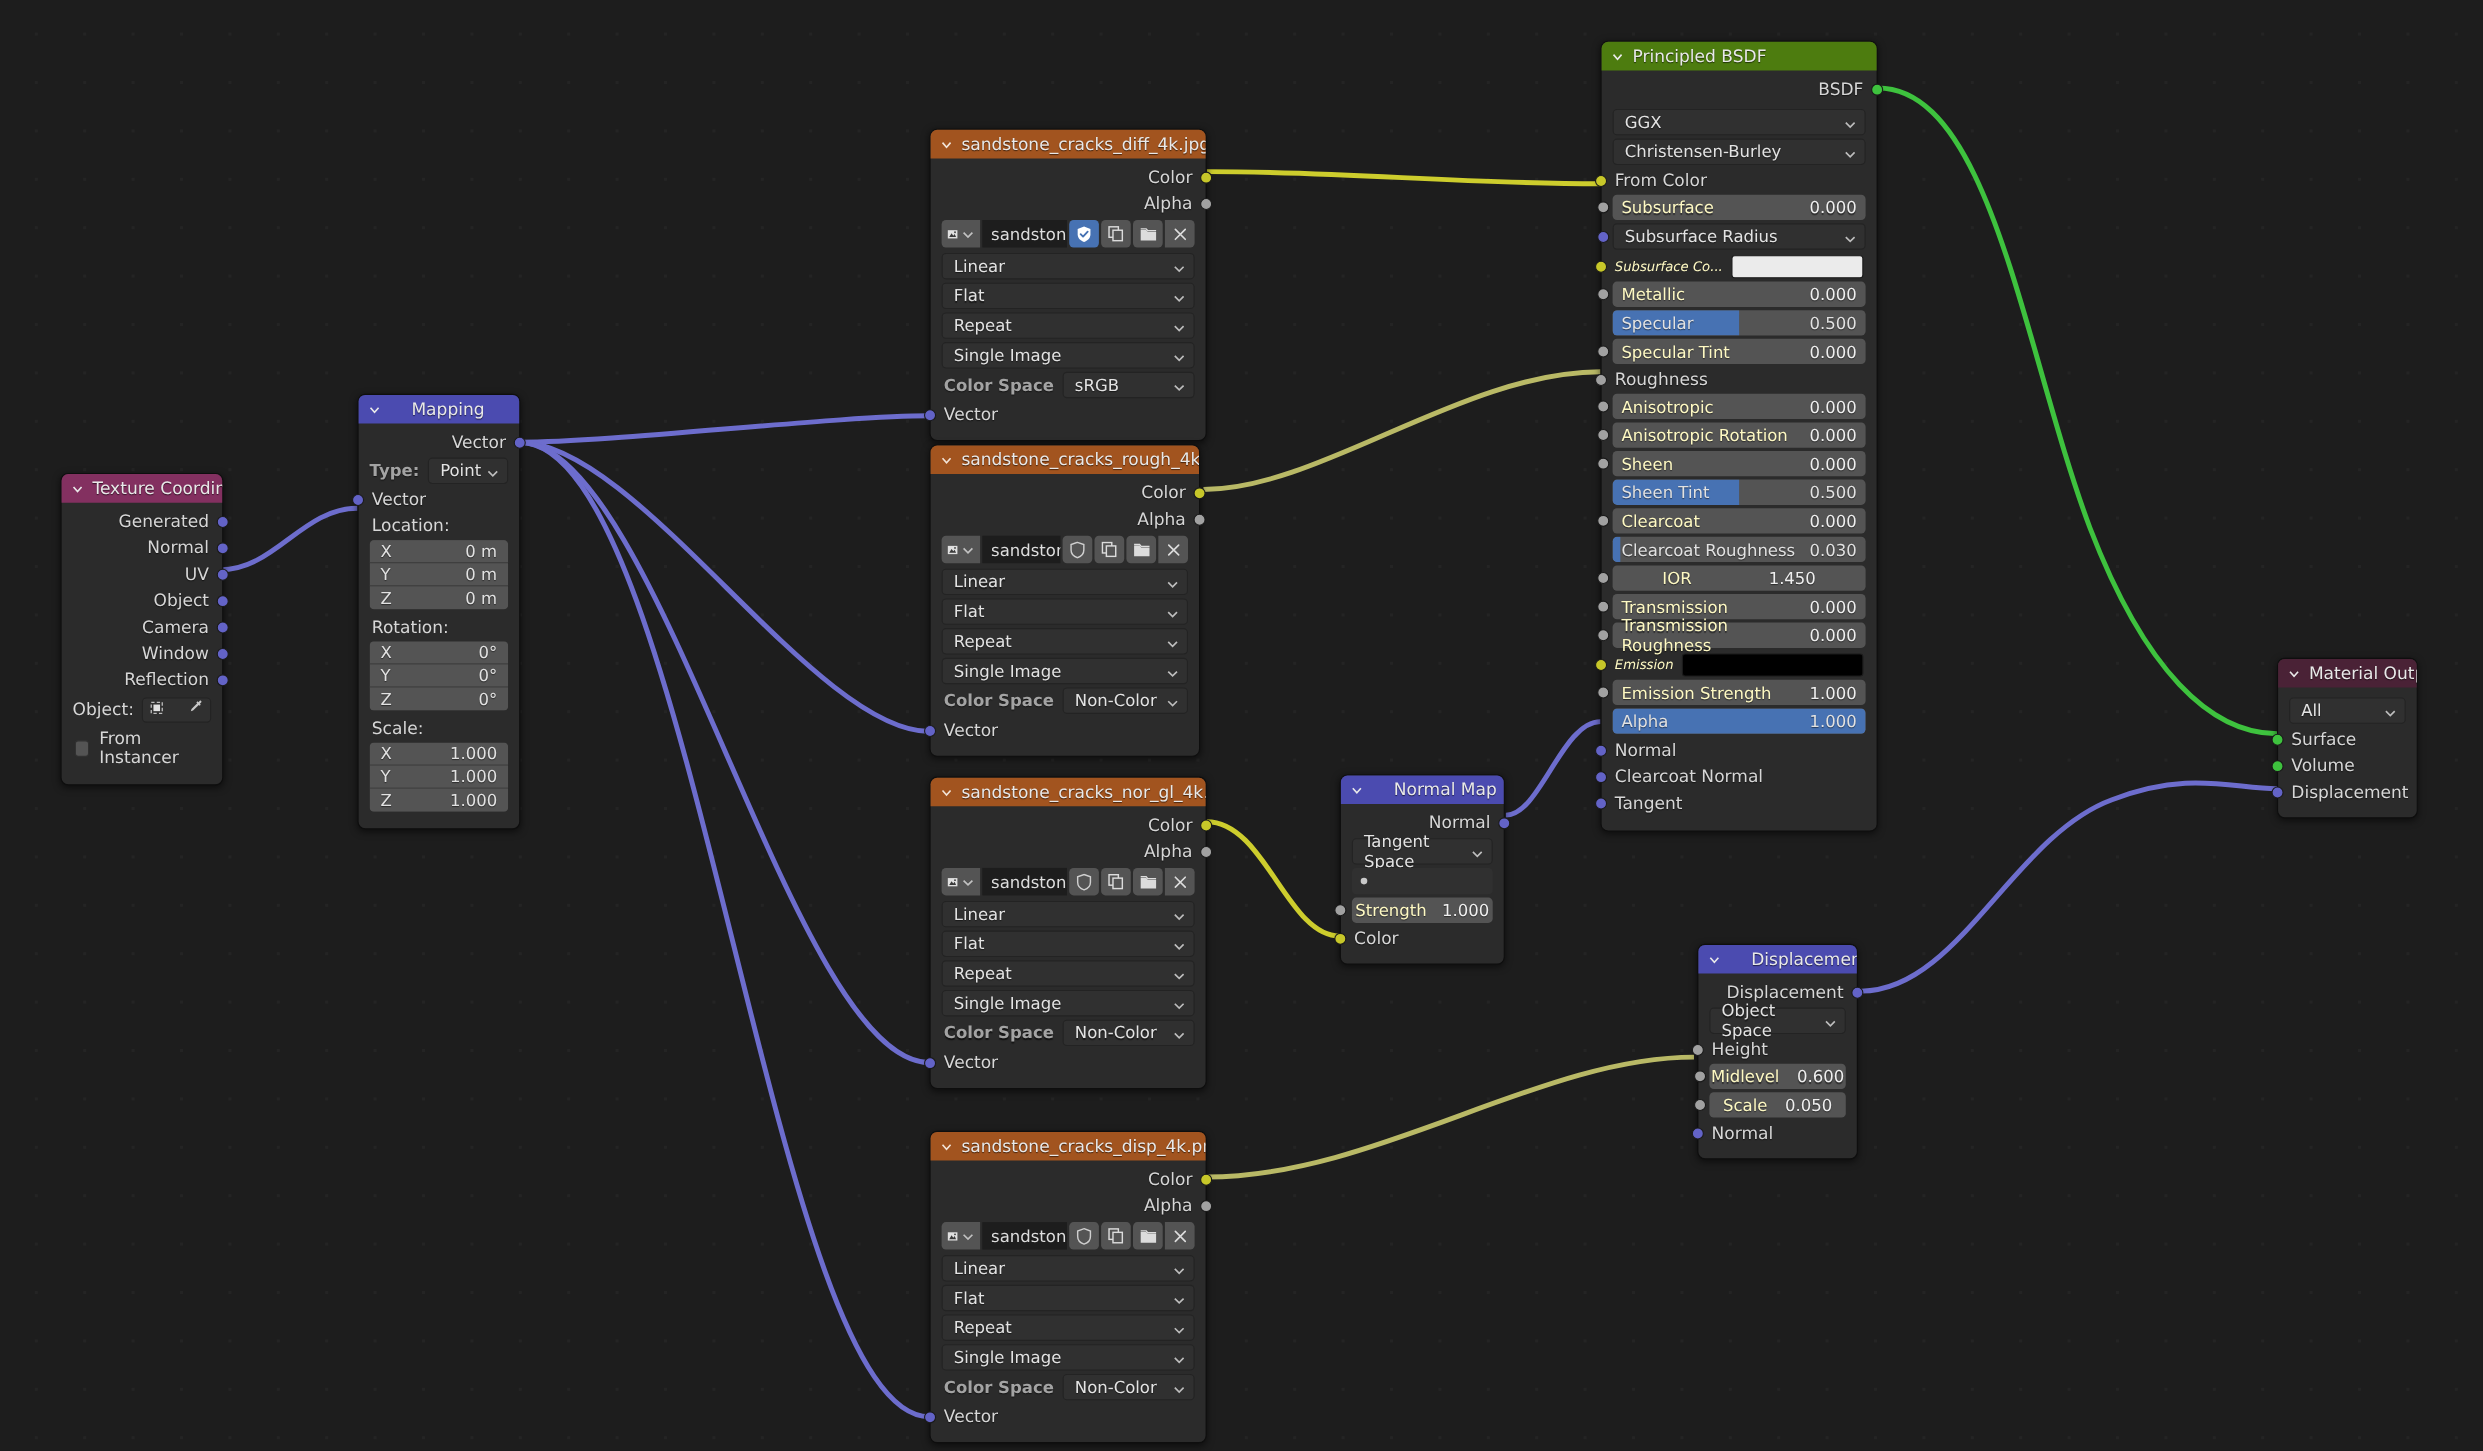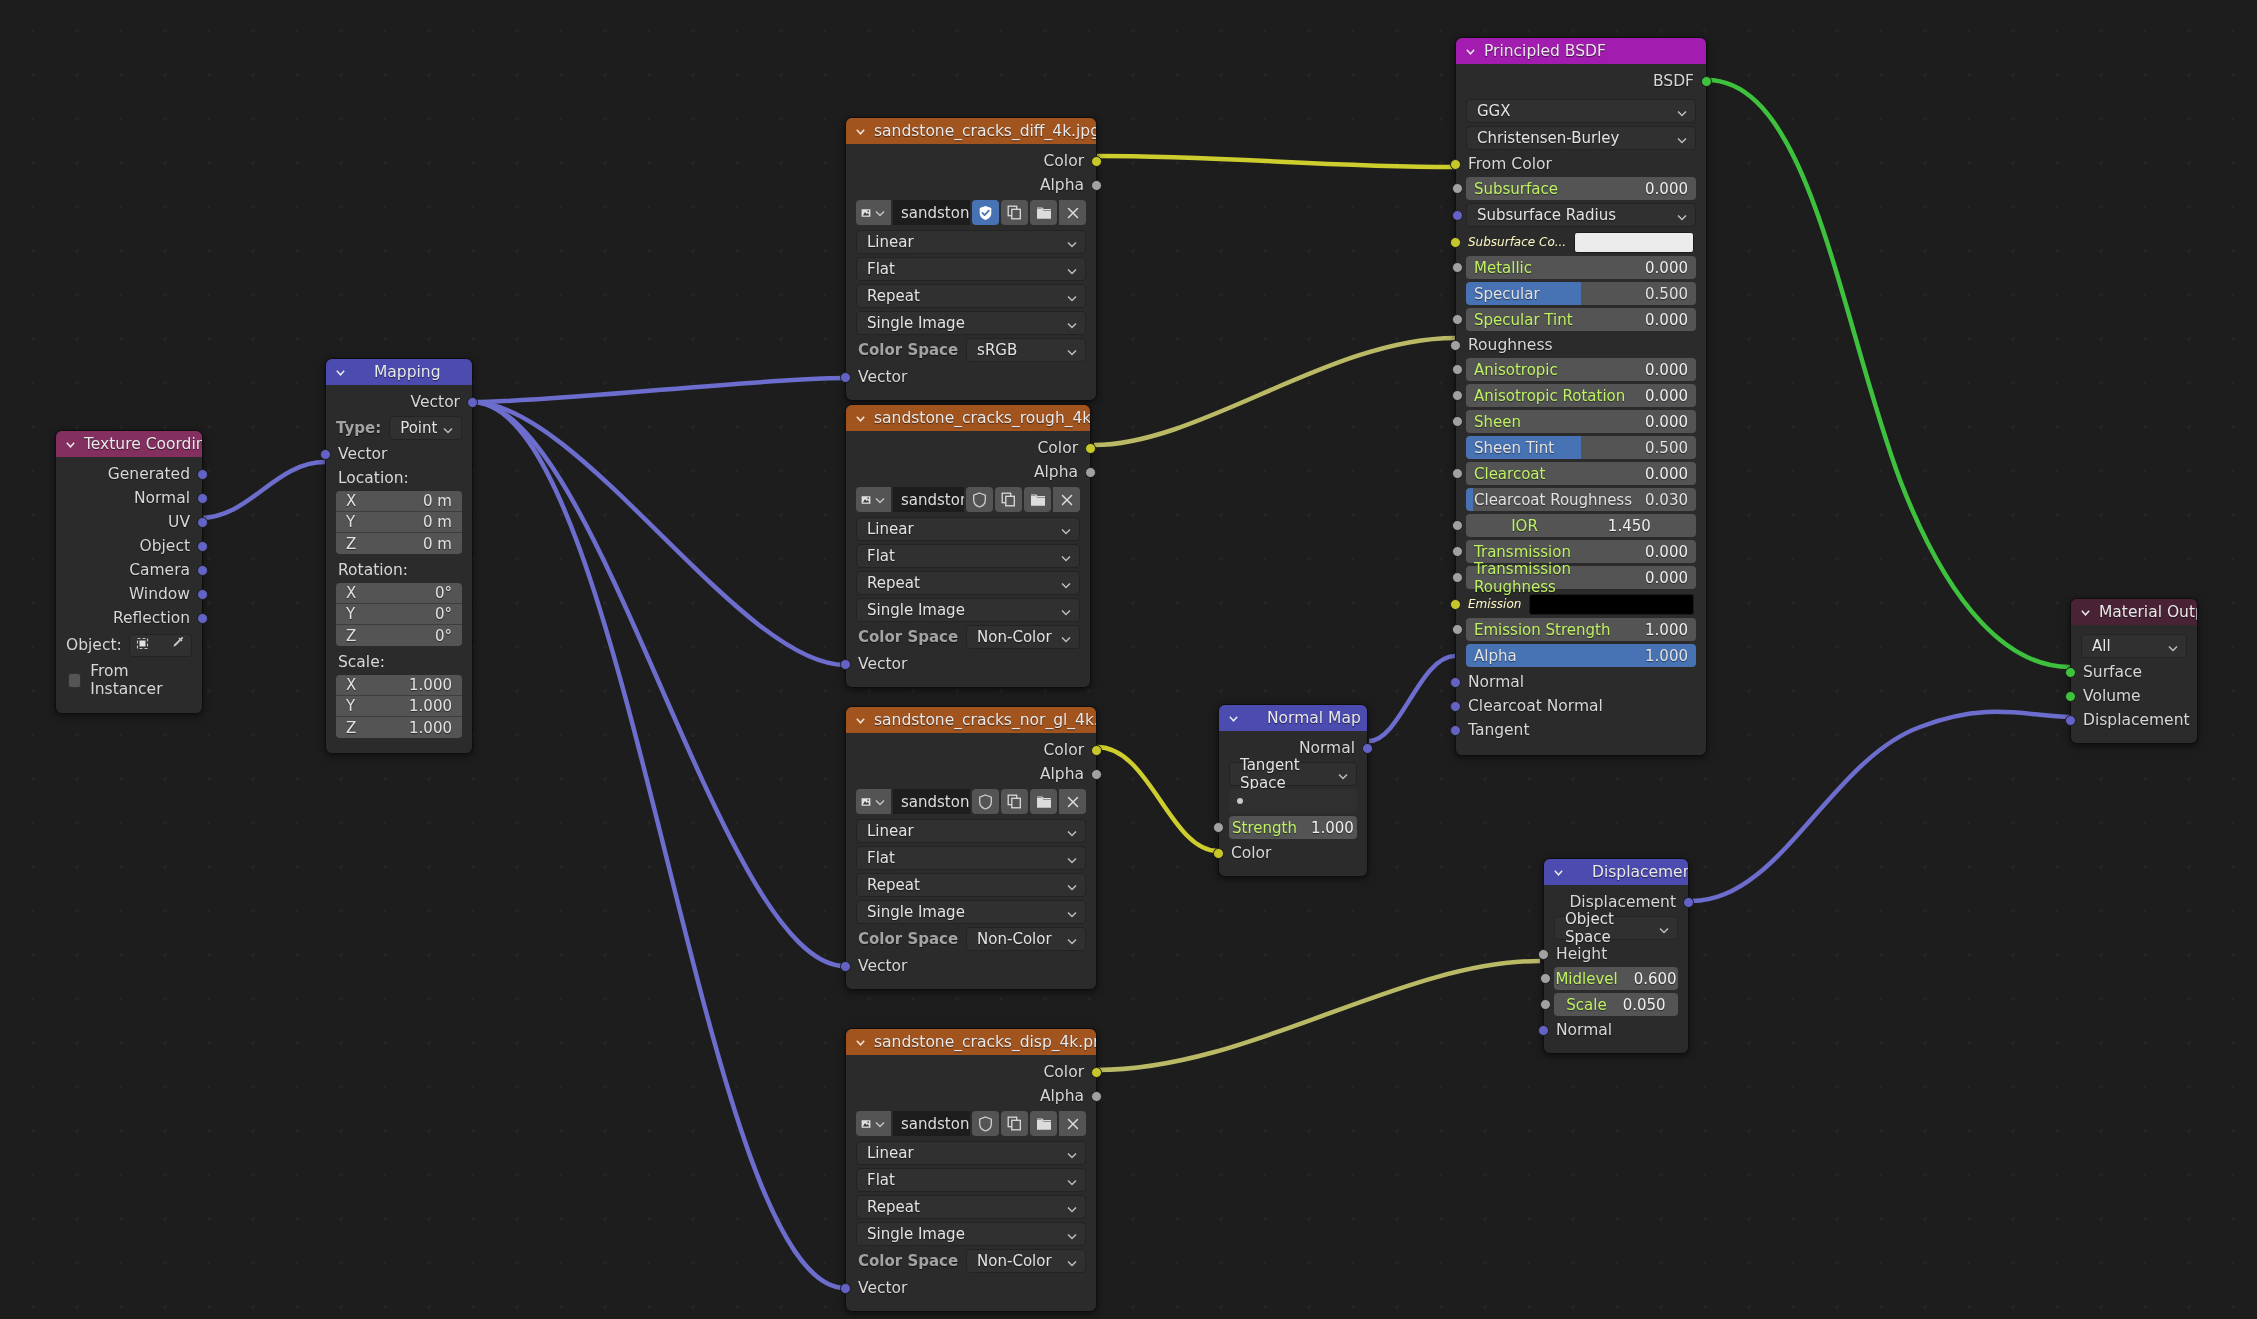--- a/index.html
+++ b/index.html
@@ -39,21 +39,21 @@
     overflow:hidden; white-space:nowrap;
   }
   .hdr-chev{ display:inline-block; width:11px; height:11px; flex:0 0 auto; }
   .hdr-chev svg{ display:block; }
   .node-body{ padding:6px 0 10px 0; }
 
   
   .h-input   { background:#833060; }   
   .h-vector  { background:#4b4bb0;gap:28px; }   
   .h-texture { background:#a2541f; }   
-  .h-shader  { background:#a21caf; }   
+  .h-shader  { background:#4d7c0f; }   
   .h-output  { background:#4a2236; }   
 
   
   .row{
     position:relative;
     height:22px; line-height:22px;
     margin:0 0 2px 0;
     padding:0 12px;
     white-space:nowrap;
   }
@@ -81,21 +81,21 @@
     border-radius:4px;
     display:flex; align-items:center;
     padding:0 8px;
     font-size:15px;
     color:#e2e2e2;
     position:relative;
     text-shadow:0 1px 1px rgba(0,0,0,.5);
   }
   .widget.dark{ background:#303030; }
   .widget.value{ justify-content:space-between; background:#545454; }
-  .widget.value .v-name{ color:#bef264; }
+  .widget.value .v-name{ color:#fef9c3; }
   .widget.value .v-num{ color:#efefef; }
   .widget.slider{ background:#545454; overflow:hidden; }
   .widget.slider .fill{
     position:absolute; left:0; top:0; bottom:0;
     background:#4772b3; border-radius:4px 0 0 4px;
   }
   .widget.slider .v-name,.widget.slider .v-num{ position:relative; z-index:2; }
   .widget.slider .v-name{ flex:1 1 auto; }
 
   .dropdown{

